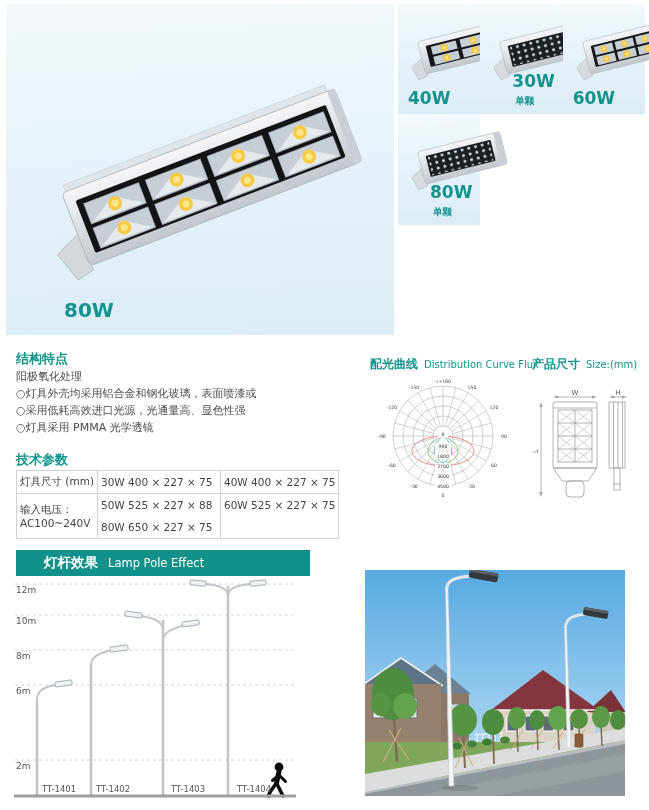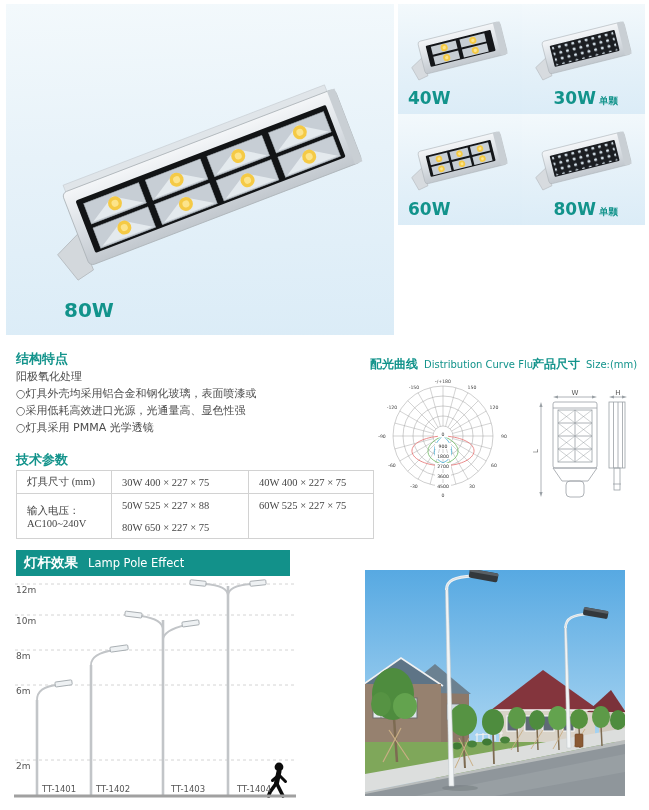--- a/index.html
+++ b/index.html
@@ -5,38 +5,38 @@
   html,body{margin:0;padding:0;background:#fff;}
   #page{position:relative;width:649px;height:810px;background:#fff;overflow:hidden;
         font-family:"DejaVu Sans","Liberation Sans",sans-serif;}
   .panel{background:linear-gradient(178deg,#f3f9fc 0%,#e7f2f9 45%,#dbecf7 100%);}
   #hero{position:absolute;left:6px;top:4px;width:388px;height:331px;}
   #page-title{position:absolute;left:22px;top:12px;font-size:23px;font-weight:bold;
         color:#0a7d90;letter-spacing:.5px;}
   #hero-img{position:absolute;left:0;top:34px;}
   #hero-lbl{position:absolute;left:58px;top:294px;font-size:20px;font-weight:bold;color:#12938b;}
   #grid{position:absolute;left:398px;top:4px;width:247px;height:331px;display:grid;
-        grid-template-columns:1fr 1fr;grid-template-rows:1fr 1fr 1fr;}
+        grid-template-columns:1fr 1fr 1fr;grid-template-rows:1fr 1fr 1fr;}
   .cell{position:relative;}
   .cellimg{position:absolute;left:1px;top:8px;}
   .lbl{position:absolute;left:10px;bottom:7px;color:#12938b;font-weight:bold;font-size:17px;line-height:1;}
   .cell:nth-child(even) .lbl{left:32px;}
   .tag{font-size:9.5px;margin-left:3px;text-align:right;}
   .sect-h{position:absolute;font-size:13px;font-weight:bold;color:#12938b;}
   .sub-h{position:absolute;display:flex;align-items:baseline;color:#12938b;}
   .sub-h .cn{font-size:12px;font-weight:bold;}
   .sub-h .en{font-size:10px;margin-left:6px;font-weight:normal;}
   #features{position:absolute;left:16px;top:368px;font-size:11px;color:#4c4c4c;line-height:17px;}
   #spec-table{position:absolute;left:16px;top:470px;border-collapse:collapse;font-size:10.5px;
         color:#454545;border:1px solid #d2d2d2;}
-  #spec-table td{border-right:1px solid #d2d2d2;padding:3px 10px;height:16px;vertical-align:middle;white-space:nowrap;font-family:Liberation Serif, serif;}
+  #spec-table td{border-right:1px solid #d2d2d2;padding:3px 3px;height:16px;vertical-align:middle;white-space:nowrap;}
   #spec-table td:last-child{border-right:none;}
   #spec-table tr:first-child td{border-bottom:1px solid #d2d2d2;}
   #bar{position:absolute;left:16px;top:550px;width:274px;height:26px;background:#12918a;
-       color:#fff;display:flex;align-items:center;}
+       color:#fff;display:flex;align-items:center;padding-left:20px;}
   #bar .cn{font-size:13.5px;font-weight:bold;margin-left:8px;}
   #bar .en{font-size:11.5px;margin-left:10px;}
   svg text{font-family:"DejaVu Sans","Liberation Sans",sans-serif;}
   .abs{position:absolute;}
 </style>
 </head>
 <body>
 
 <svg width="0" height="0" style="position:absolute" aria-hidden="true">
 <defs>

